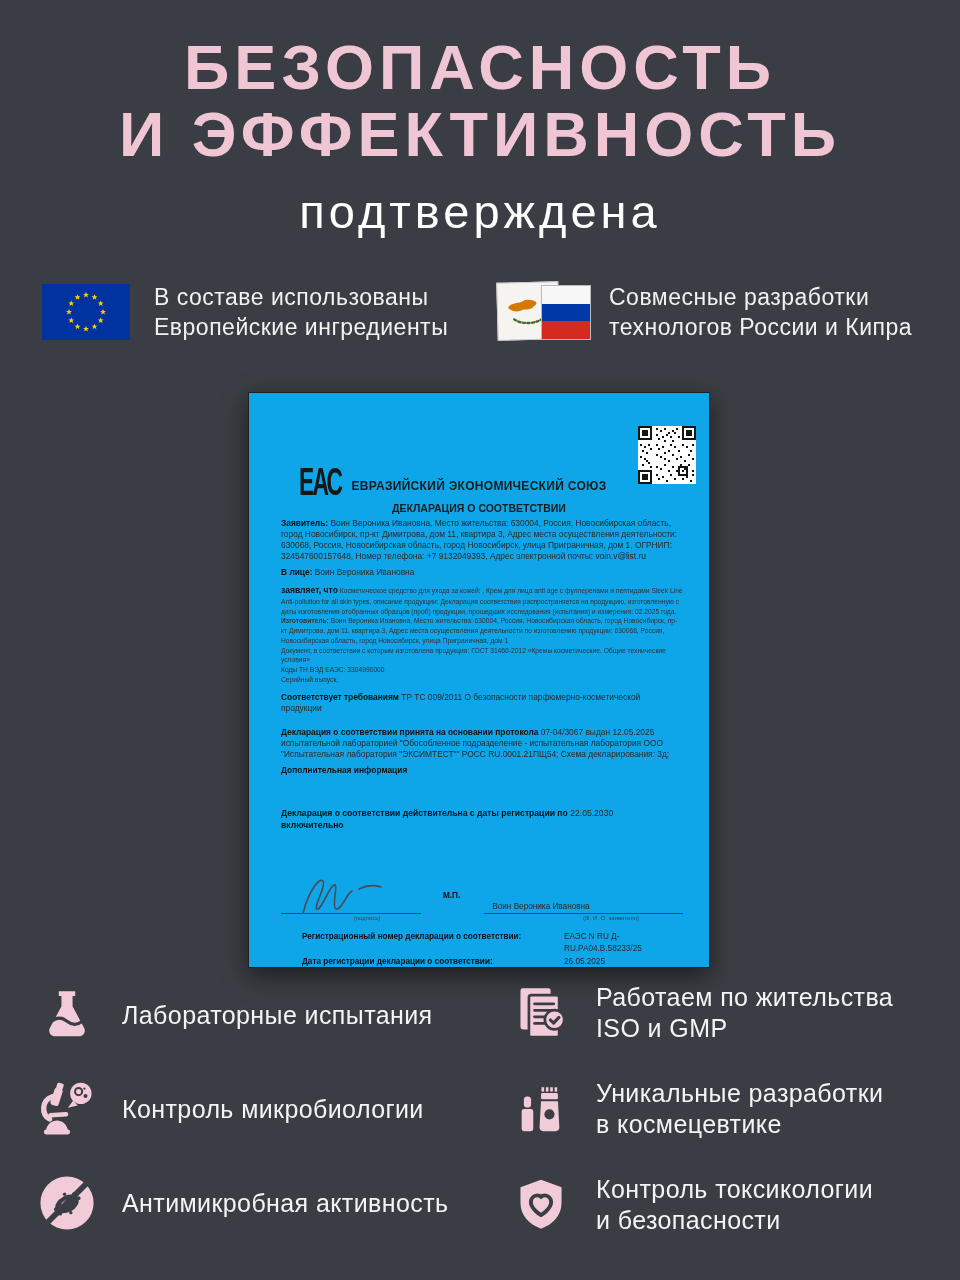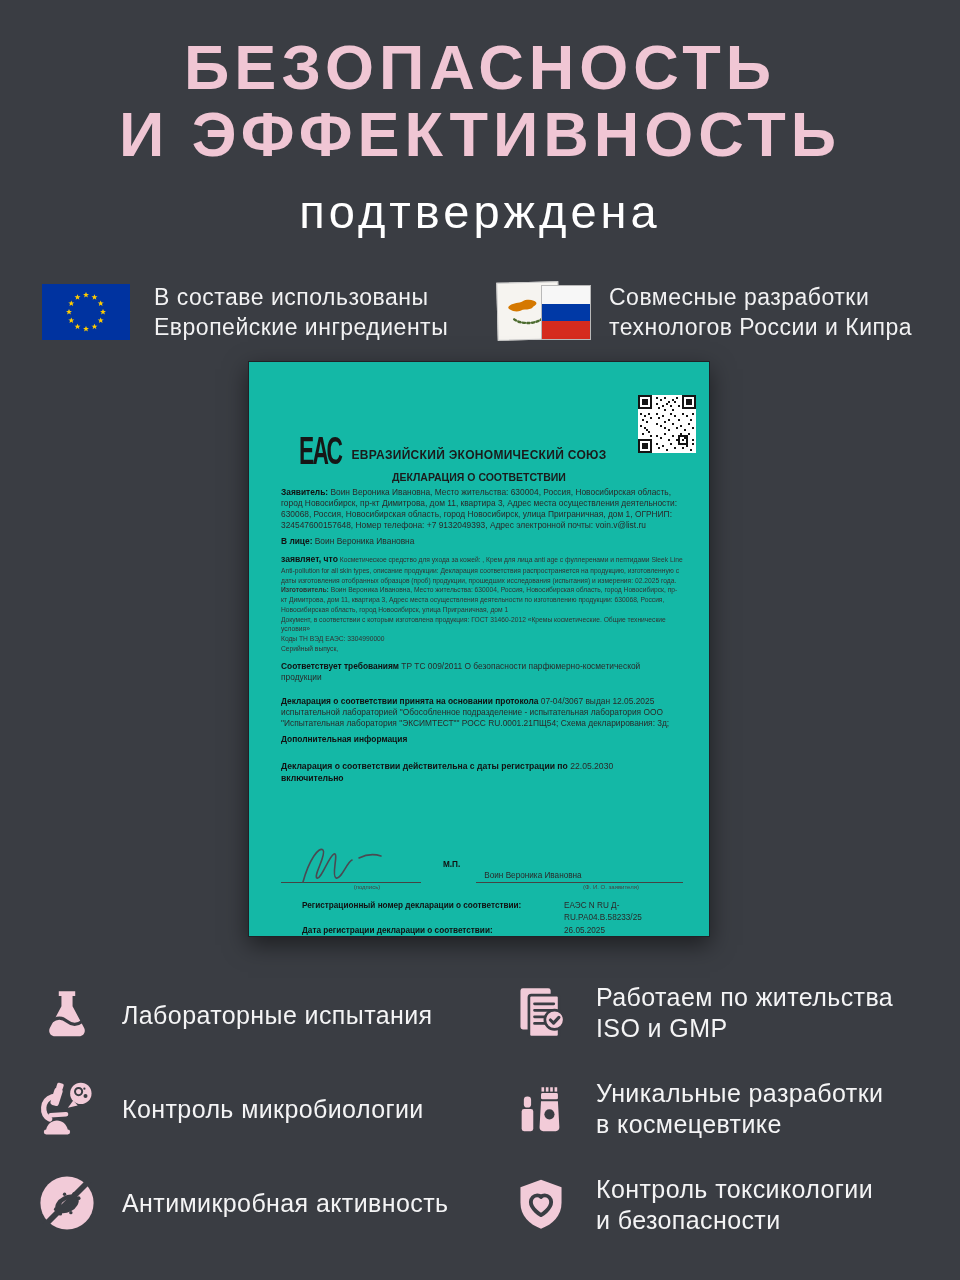--- a/index.html
+++ b/index.html
@@ -20,43 +20,43 @@
   .euflag{width:88px;height:56px;background:#0033a0;flex-shrink:0;}
   .cyru{position:relative;width:94px;height:60px;flex-shrink:0;}
   .cyflag{position:absolute;left:0;top:0;width:62px;height:58px;background:#f6f4f0;
           border:1px solid #c9c9c9;box-sizing:border-box;transform:rotate(-1.5deg);}
   .ruflag{position:absolute;left:44px;top:3px;width:50px;height:55px;border:1px solid #b9b9b9;
           box-sizing:border-box;display:flex;flex-direction:column;}
   .ruflag div{flex:1;}
   .ru-w{background:#f7f7f7;} .ru-b{background:#0039a6;} .ru-r{background:#d52b1e;}
 
   
-  .cert{position:absolute;left:248px;top:361px;width:462px;height:576px;background:#14b8a6;
+  .cert{position:absolute;left:248px;top:392px;width:462px;height:576px;background:#0ea5e9;
         box-shadow:0 8px 22px rgba(0,0,0,.5);border:1px solid #202227;box-sizing:border-box;
         color:#2a2a2a;}
   .eac-logo{position:absolute;left:50px;top:70px;font-size:38px;font-weight:800;
             letter-spacing:-3px;color:#161616;transform:scaleX(.6);transform-origin:left top;
             line-height:38px;}
   .qr{position:absolute;right:13px;top:33px;width:58px;height:58px;}
   .cert-head{position:absolute;left:0;right:0;top:86px;text-align:center;color:#1b1b1b;}
   .cert-head .hl1{font-size:12px;font-weight:700;letter-spacing:.3px;}
   .cert-head .hl2{font-size:10.5px;font-weight:700;margin-top:9px;}
   .cert-body{position:absolute;left:32px;right:26px;top:125px;}
   .cert-p{font-size:8.4px;line-height:1.32;}
   .cert-p b{color:#111;}
   .mt5{margin-top:5px;} .mt8{margin-top:8px;} .mt12{margin-top:12px;}
   .cert-tiny{margin-top:6px;font-size:6.7px;line-height:1.45;color:#333;}
   .cert-tiny .lead{font-size:8.6px;color:#111;text-align:right;}
-  .cert-valid{margin-top:15px;font-size:8.6px;line-height:1.4;font-weight:700;color:#111;}
+  .cert-valid{margin-top:31px;font-size:8.6px;line-height:1.4;font-weight:700;color:#111;}
   .cert-valid span{font-weight:400;color:#2a2a2a;}
   .sig-area{position:absolute;left:32px;right:26px;top:484px;display:flex;align-items:flex-end;}
   .sig-box{width:140px;border-bottom:1px solid #444;position:relative;height:36px;}
   .sig-box svg{position:absolute;left:8px;bottom:-4px;}
   .sig-cap{width:140px;position:absolute;top:522px;left:48px;font-size:6px;color:#444;text-align:center;}
-  .mp{font-size:8.2px;font-weight:700;color:#111;margin:0 16px 14px 22px;}
+  .mp{font-size:8.2px;font-weight:700;color:#111;margin:0 24px 14px 22px;}
   .name-box{flex:1;border-bottom:1px solid #444;font-size:8.2px;padding:0 0 2px 8px;}
   .name-cap{position:absolute;top:522px;right:70px;font-size:6px;color:#444;}
   .reg-rows{position:absolute;left:32px;right:26px;top:538px;}
   .reg-row{display:flex;font-size:8.2px;line-height:1.5;}
   .reg-row b{width:262px;flex-shrink:0;color:#111;padding-left:21px;}
 
   
   .feat{position:absolute;display:flex;align-items:center;gap:26px;}
   .feat .ic{width:58px;height:58px;flex-shrink:0;}
   .feat-text{color:#f4f4f5;font-size:25px;line-height:31px;font-weight:400;letter-spacing:.4px;}

